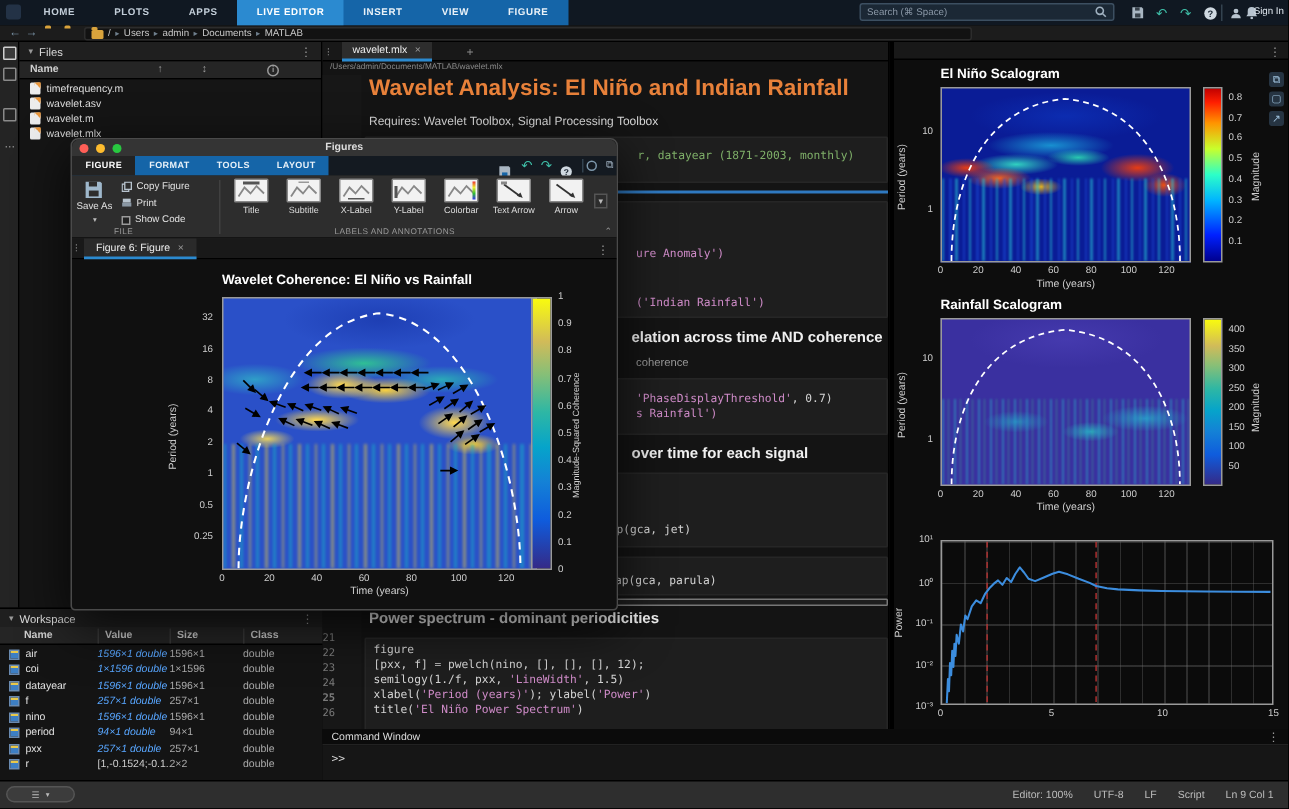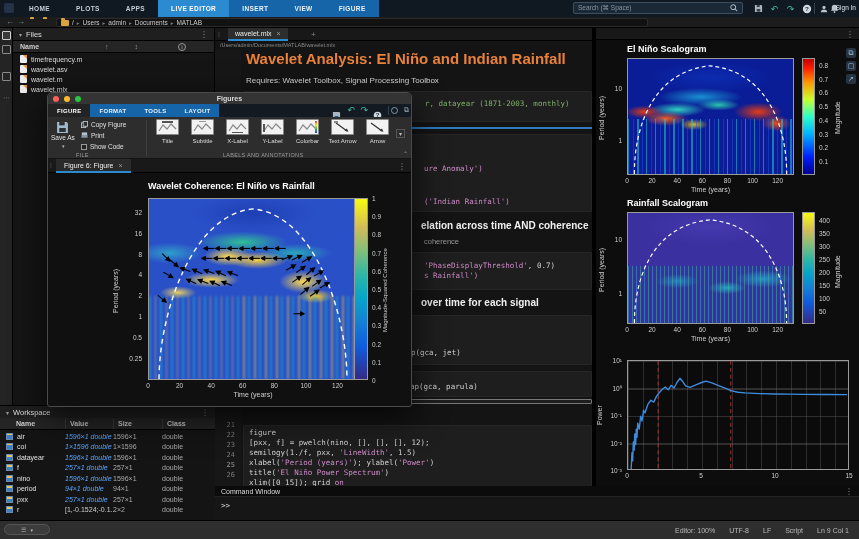--- a/index.html
+++ b/index.html
@@ -41,21 +41,21 @@
   .colhead{position:absolute;left:0;top:13px;width:100%;height:12px;background:#252525;border-bottom:1px solid #000;font-size:7px;font-weight:bold;color:#cfcfcf;display:flex;align-items:center;padding:0 7px;}
   .frow{position:absolute;left:0;width:100%;height:10px;display:flex;align-items:center;gap:4px;padding:0 7px;font-size:7px;color:#dcdcdc;}
   .ficon{width:7px;height:8px;background:#ececec;border-radius:1px;position:relative;flex:none;}
   .ficon:after{content:"";position:absolute;right:0;top:0;border:2px solid;border-color:#e8963c #e8963c #ececec #ececec;border-width:2px;width:0;height:0;}
   
   .editor{left:215px;top:28px;width:378px;height:458px;background:#141414;border-right:1px solid #000;}
   .etabbar{position:absolute;left:0;top:0;width:100%;height:13px;background:#181818;border-bottom:1px solid #000;}
   .etab{position:absolute;left:13px;top:0;height:13px;background:#2d2d2d;border-bottom:2px solid #2b8ad0;display:flex;align-items:center;gap:5px;padding:0 7px;font-size:7px;color:#eee;}
   .epath{position:absolute;left:5px;top:14px;font-size:5.5px;color:#8a8a8a;}
   .gutter{position:absolute;left:0;top:22px;width:26px;height:436px;background:#171717;}
-  .lnum{position:absolute;right:6px;width:20px;text-align:right;font-size:7px;color:#7a7a7a;}
+  .lnum{position:absolute;right:6px;width:20px;font-size:7px;color:#7a7a7a;}
   .doctitle{position:absolute;left:31px;top:22px;font-size:15px;font-weight:bold;color:#e8813a;}
   .docsub{position:absolute;left:31px;top:48px;font-size:8px;color:#d8d8d8;}
   .cblock{position:absolute;left:28px;width:349px;background:#1e1e1e;border:1px solid #262626;border-radius:1px;}
   .codefrag{position:absolute;font-size:7.5px;white-space:pre;}
   .seg-code{color:#d4d4d4;} .seg-str{color:#cf8bc8;} .seg-cmt{color:#7fb069;}
   .sechead{position:absolute;font-size:10px;font-weight:bold;color:#f0f0f0;}
   .seccap{position:absolute;font-size:7.5px;color:#9a9a9a;}
   .secline{position:absolute;left:28px;width:349px;height:2px;background:#2f79c0;}
   .codeline{height:10px;display:flex;align-items:center;font-size:7.5px;white-space:pre;}
   
@@ -295,27 +295,27 @@
     <div class="codefrag mono" style="left:209px;top:243px;"><span class="seg-str">s Rainfall')</span></div>
 
     <div class="sechead" style="left:206px;top:269px;">over time for each signal</div>
 
     <div class="cblock" style="top:287px;height:50px;"></div>
     <div class="codefrag mono" style="left:196px;top:320px;"><span class="seg-code">p(gca, jet)</span></div>
     <div class="cblock" style="top:343px;height:26px;"></div>
     <div class="codefrag mono" style="left:195px;top:354px;"><span class="seg-code">ap(gca, parula)</span></div>
     <div class="cblock" style="top:371px;height:5px;border-color:#777;"></div>
 
+    <div class="sechead" style="left:31px;top:379px;">Power spectrum - dominant periodicities</div>
     <div class="cblock" style="top:397px;height:63px;padding:1px 0 0 5px;" id="code-lines">
         <div class="codeline mono"><span class="seg-code">figure</span></div>
         <div class="codeline mono"><span class="seg-code">[pxx, f] = pwelch(nino, [], [], [], 12);</span></div>
         <div class="codeline mono"><span class="seg-code">semilogy(1./f, pxx, </span><span class="seg-str">'LineWidth'</span><span class="seg-code">, 1.5)</span></div>
         <div class="codeline mono"><span class="seg-code">xlabel(</span><span class="seg-str">'Period (years)'</span><span class="seg-code">); ylabel(</span><span class="seg-str">'Power'</span><span class="seg-code">)</span></div>
         <div class="codeline mono"><span class="seg-code">title(</span><span class="seg-str">'El Niño Power Spectrum'</span><span class="seg-code">)</span></div>
-        <div class="codeline mono"><span class="seg-code">xlim([0 15]); grid </span><span class="seg-str">on</span></div>
       </div>
   </div>
 
   <div class="abs wspanel">
     <div class="phead">
       <span style="font-size:6px;color:#9a9a9a;">▾</span>
       <span>Workspace</span>
       <span class="kebab">⋮</span>
     </div>
     <div class="wscols">

